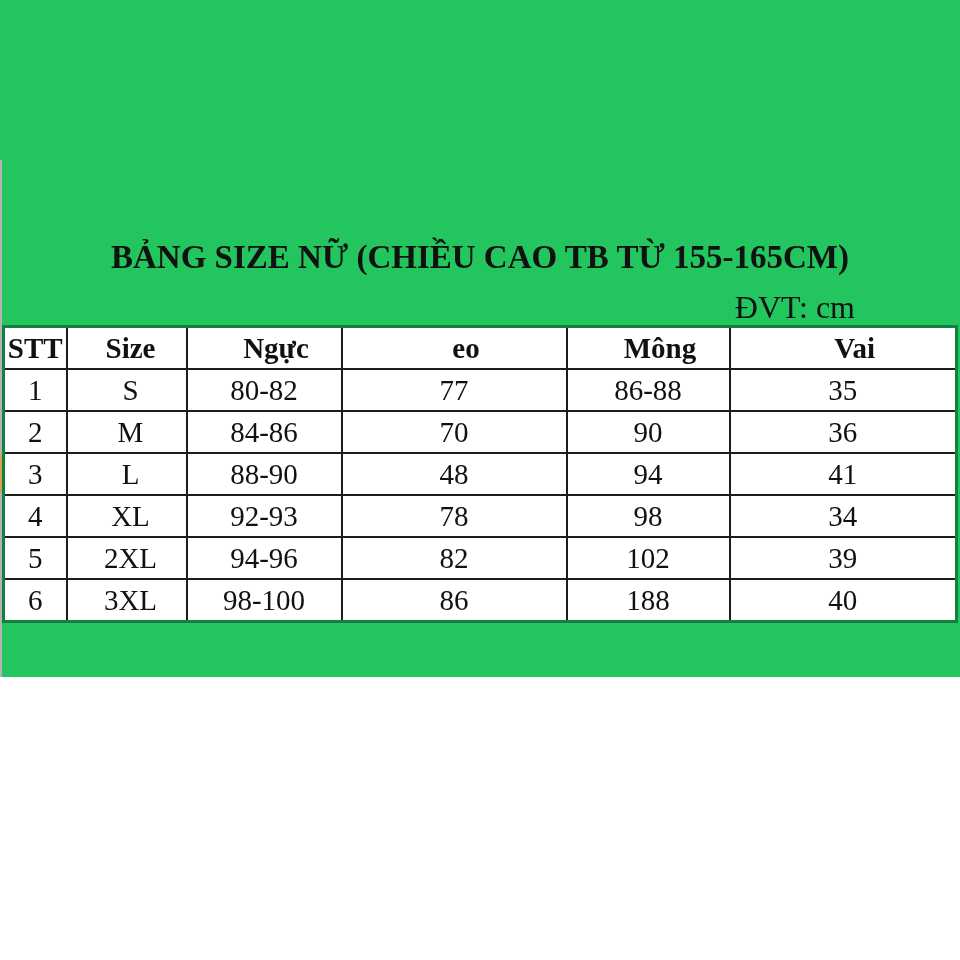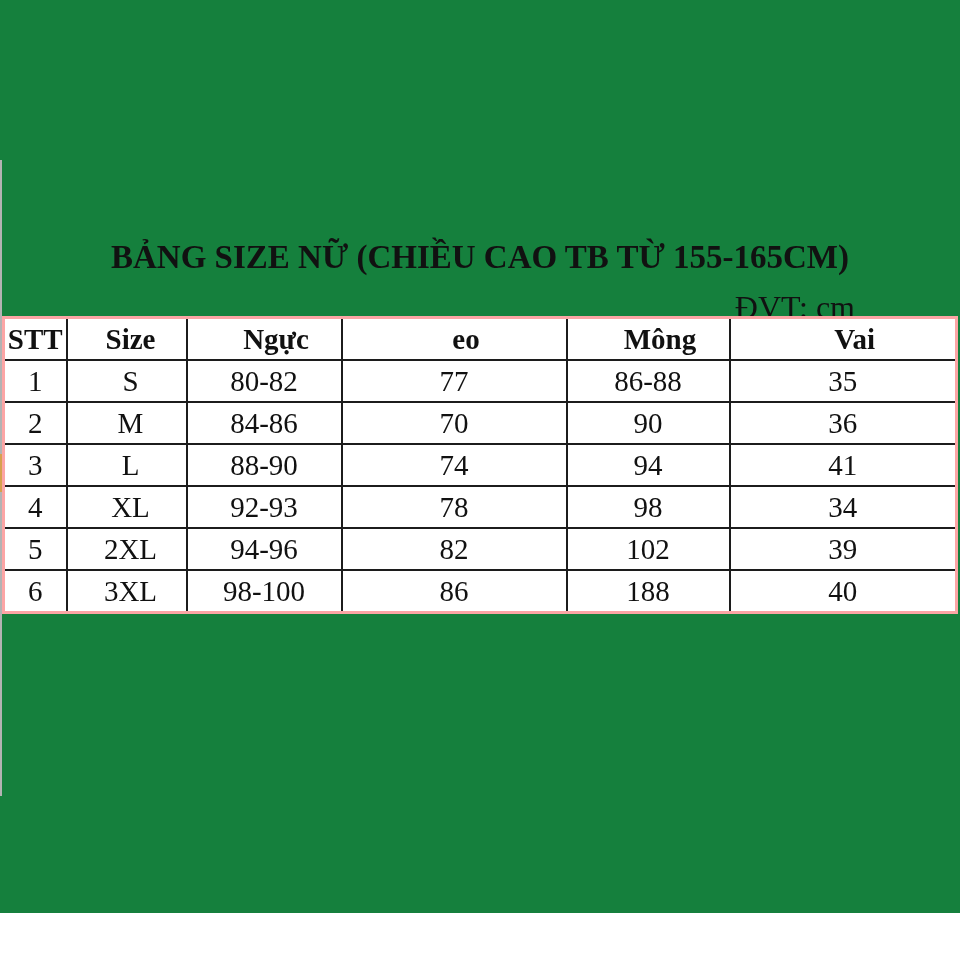--- a/index.html
+++ b/index.html
@@ -3,22 +3,22 @@
 <meta charset="utf-8">
 <style>
   html, body {
     margin: 0;
     padding: 0;
     background: #ffffff;
   }
   .stage {
     position: relative;
     width: 960px;
-    height: 913px;
-    background: #15803d;
+    height: 677px;
+    background: #22c55e;
     overflow: hidden;
     font-family: "Liberation Serif", "DejaVu Serif", serif;
     color: #111111;
   }
   
   .faint-line {
     position: absolute;
     left: 0;
     top: 160px;
     width: 2px;
@@ -49,27 +49,27 @@
     position: absolute;
     top: 289px;
     right: 105px;
     font-size: 32px;
     font-weight: normal;
     color: #111111;
   }
   table.size-table {
     position: absolute;
     left: 2px;
-    top: 316px;
+    top: 325px;
     width: 953px;
     border-collapse: collapse;
     table-layout: fixed;
     font-size: 29px;
     color: #111111;
-    border: 3px solid #fca5a5;
+    border: 3px solid #15803d;
   }
   .size-table th,
   .size-table td {
     border: 2px solid #1c1c1c;
     height: 40px;
     padding: 0;
     white-space: nowrap;
     overflow: hidden;
     vertical-align: middle;
     background: #ffffff;
@@ -128,21 +128,21 @@
           <td class="col-1">M</td>
           <td class="col-2">84-86</td>
           <td class="col-3">70</td>
           <td class="col-4">90</td>
           <td class="col-5">36</td>
         </tr>
         <tr>
           <td class="col-0">3</td>
           <td class="col-1">L</td>
           <td class="col-2">88-90</td>
-          <td class="col-3">74</td>
+          <td class="col-3">48</td>
           <td class="col-4">94</td>
           <td class="col-5">41</td>
         </tr>
         <tr>
           <td class="col-0">4</td>
           <td class="col-1">XL</td>
           <td class="col-2">92-93</td>
           <td class="col-3">78</td>
           <td class="col-4">98</td>
           <td class="col-5">34</td>

